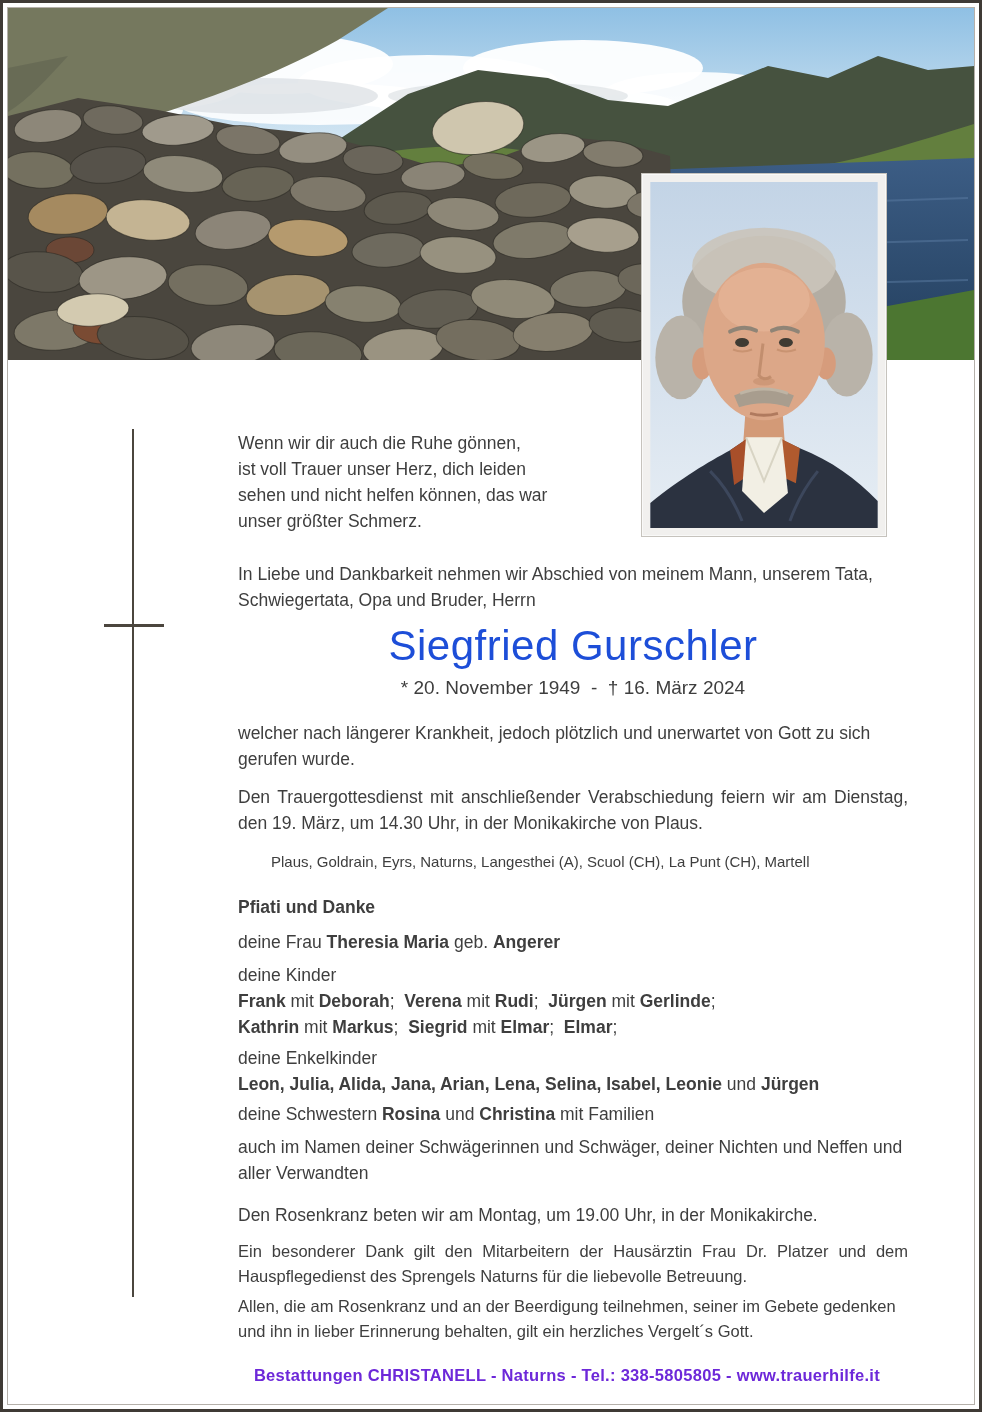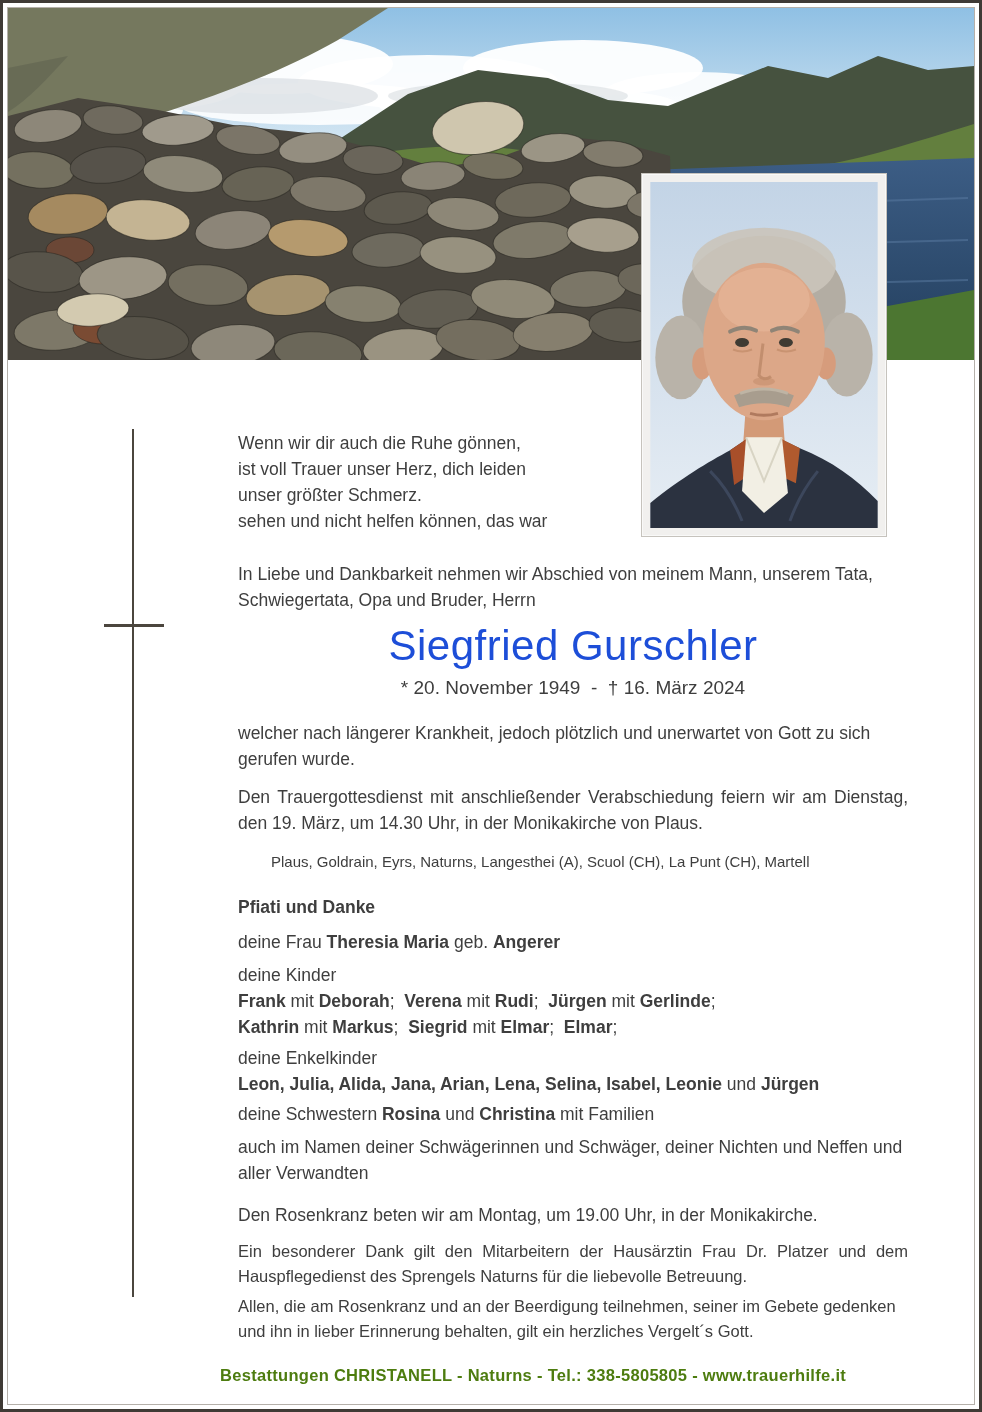--- a/index.html
+++ b/index.html
@@ -56,22 +56,22 @@
   .children    { top:954px; }
   .grandch     { top:1037px; }
   .sisters     { top:1093px; }
   .relatives   { top:1126px; }
   .rosary      { top:1194px; }
   .thanks      { top:1231px; }
   .condolence  { top:1286px; }
 
   .footer {
     position:absolute; left:212px; top:1358px; width:660px;
-    text-align:left; font-size:16.5px; font-weight:bold;
-    letter-spacing:0.3px; color:#4d7c0f;
+    text-align:right; font-size:16.5px; font-weight:bold;
+    letter-spacing:0.3px; color:#6d28d9;
   }
 </style>
 </head>
 <body>
 
 <div class="page">
   <div class="inner">
 
     <svg class="landscape" viewBox="0 0 966 352" preserveAspectRatio="none">
       <defs>
@@ -239,22 +239,22 @@
     </div>
 
     <div class="cross-v"></div>
     <div class="cross-h"></div>
 
     <div class="text-col">
 
       <div class="block poem">
           <div>Wenn wir dir auch die Ruhe gönnen,</div>
           <div>ist voll Trauer unser Herz, dich leiden</div>
+          <div>sehen und nicht helfen können, das war</div>
           <div>unser größter Schmerz.</div>
-          <div>sehen und nicht helfen können, das war</div>
         </div>
 
       <div class="block intro">In Liebe und Dankbarkeit nehmen wir Abschied von meinem Mann, unserem Tata, Schwiegertata, Opa und Bruder, Herrn</div>
 
       <div class="block name-block">
         <div class="deceased-name">Siegfried Gurschler</div>
         <div class="life-dates">* 20. November 1949&nbsp; -&nbsp; † 16. März 2024</div>
       </div>
 
       <div class="block passing">welcher nach längerer Krankheit, jedoch plötzlich und unerwartet von Gott zu sich gerufen wurde.</div>

